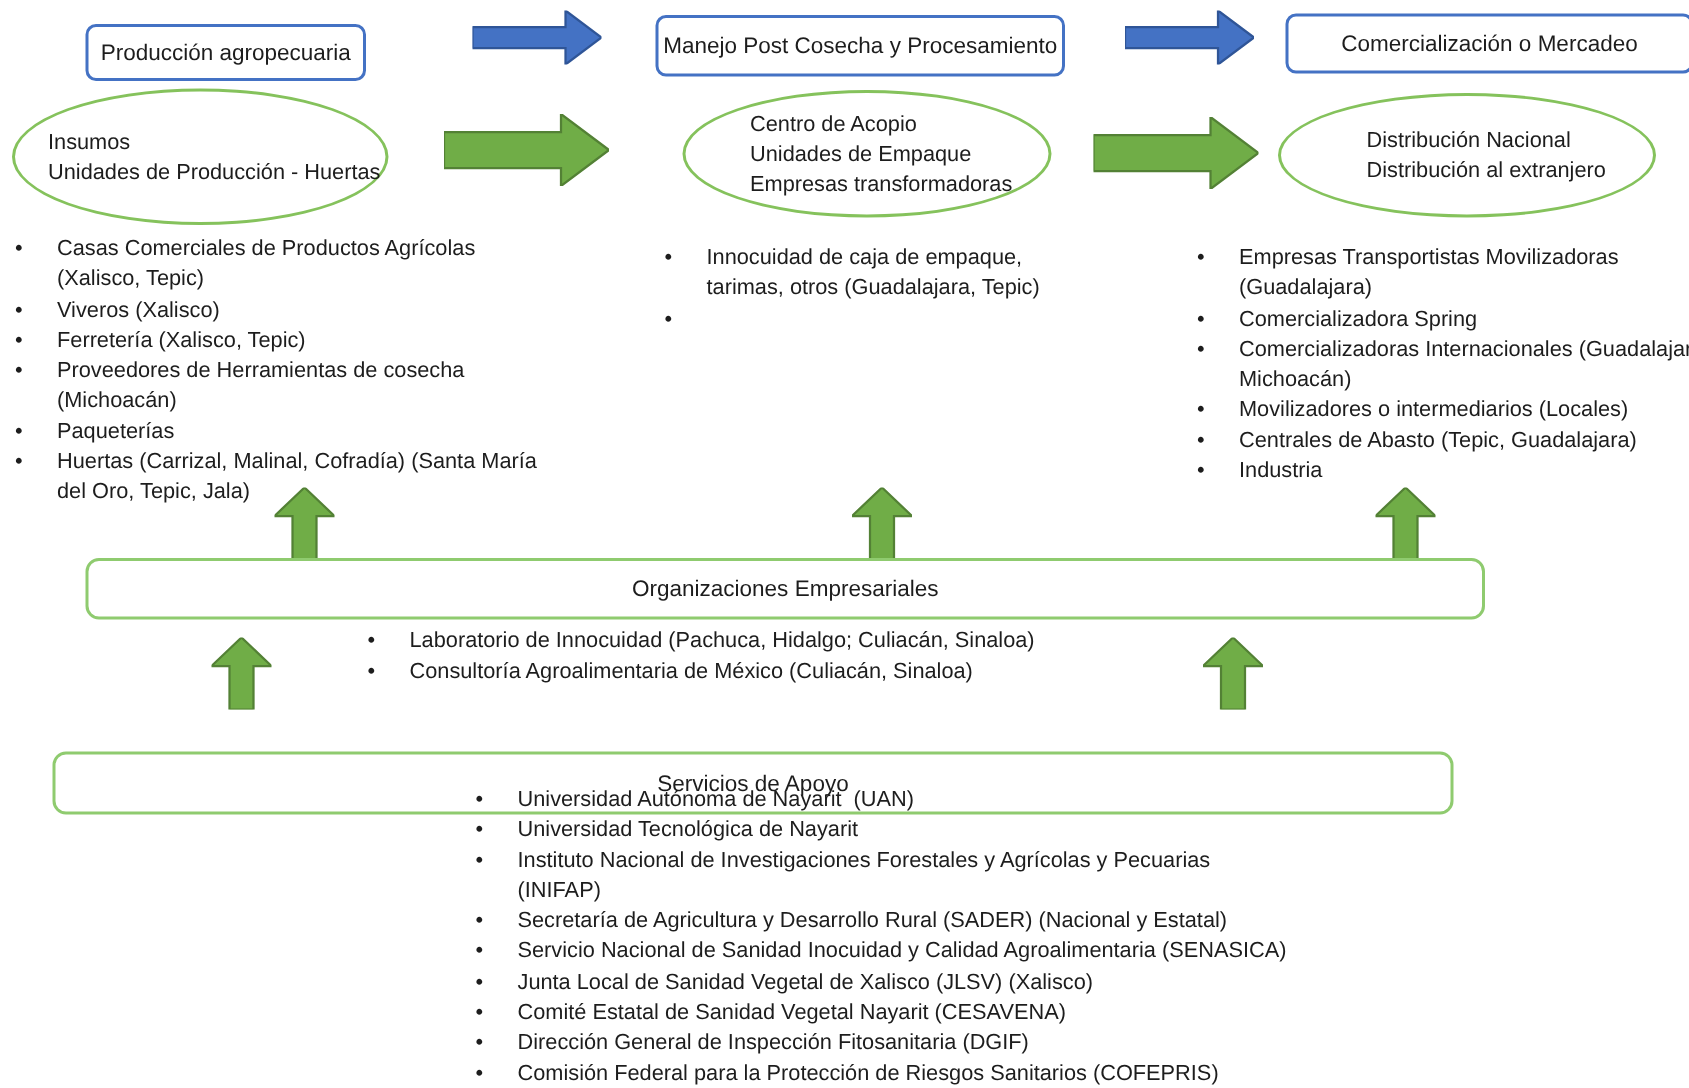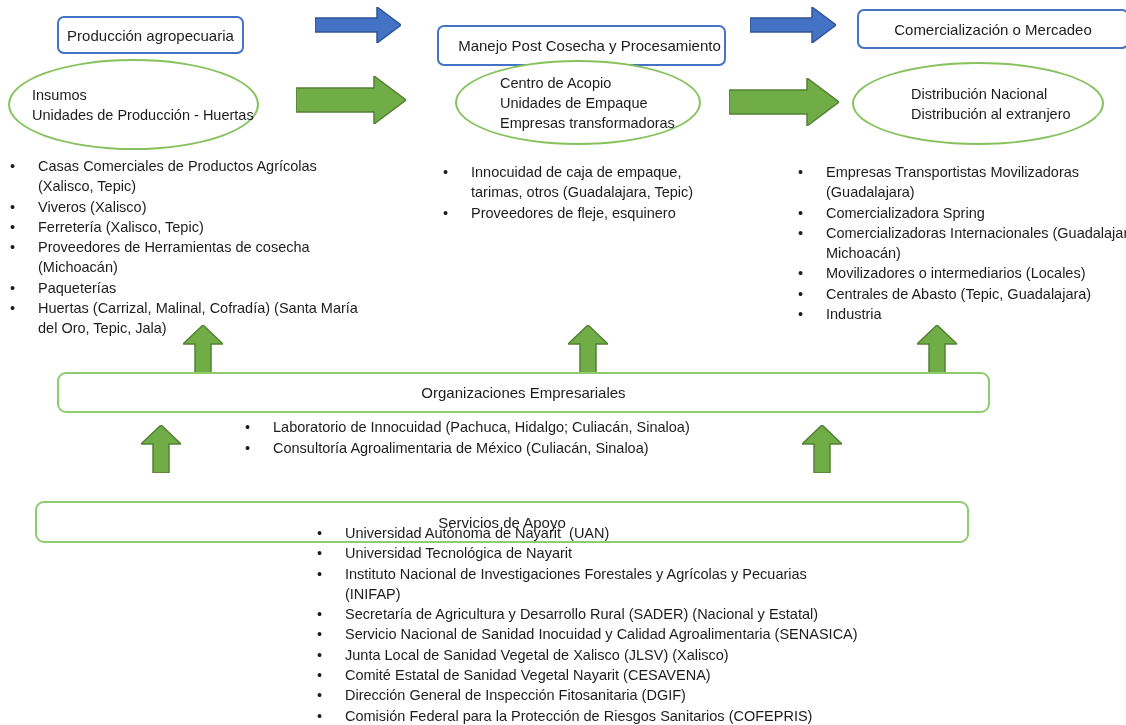--- a/index.html
+++ b/index.html
@@ -37,21 +37,21 @@
 <body>
 
 <div class="canvas">
 
   <div class="stage-box" style="left:57px;top:16px;width:183px;height:34px;">
     <span>Producción agropecuaria</span>
   </div>
   <svg class="arrow arrow-blue" style="left:315px;top:7px;" width="86" height="36" viewBox="0 0 86 36">
     <polygon points="0,11 62,11 62,0 86,18 62,36 62,25 0,25"></polygon>
   </svg>
-  <div class="stage-box" style="left:437px;top:25px;width:269px;height:37px;padding-left:16px;">
+  <div class="stage-box" style="left:437px;top:10px;width:269px;height:37px;">
     <span>Manejo Post Cosecha y Procesamiento</span>
   </div>
   <svg class="arrow arrow-blue" style="left:750px;top:7px;" width="86" height="36" viewBox="0 0 86 36">
     <polygon points="0,11 62,11 62,0 86,18 62,36 62,25 0,25"></polygon>
   </svg>
   <div class="stage-box" style="left:857px;top:9px;width:268px;height:36px;">
     <span>Comercialización o Mercadeo</span>
   </div>
 
   <div class="ellipse" style="left:8px;top:59px;width:247px;height:87px;">
@@ -126,21 +126,20 @@
     <div class="li">
         <span class="blt">•</span>
         <div class="txt" style="padding-left:0px;">
           <div class="line">Innocuidad de caja de empaque,</div>
           <div class="line">tarimas, otros (Guadalajara, Tepic)</div>
         </div>
       </div>
     <div class="li">
         <span class="blt">•</span>
         <div class="txt" style="padding-left:0px;">
-          <div class="line">Proveedores de fleje, esquinero</div>
         </div>
       </div>
   </div>
 
   <div class="blist lh20" style="left:798px;top:162px;width:328px;">
     <div class="li">
         <span class="blt">•</span>
         <div class="txt">
           <div class="line">Empresas Transportistas Movilizadoras</div>
           <div class="line">(Guadalajara)</div>

